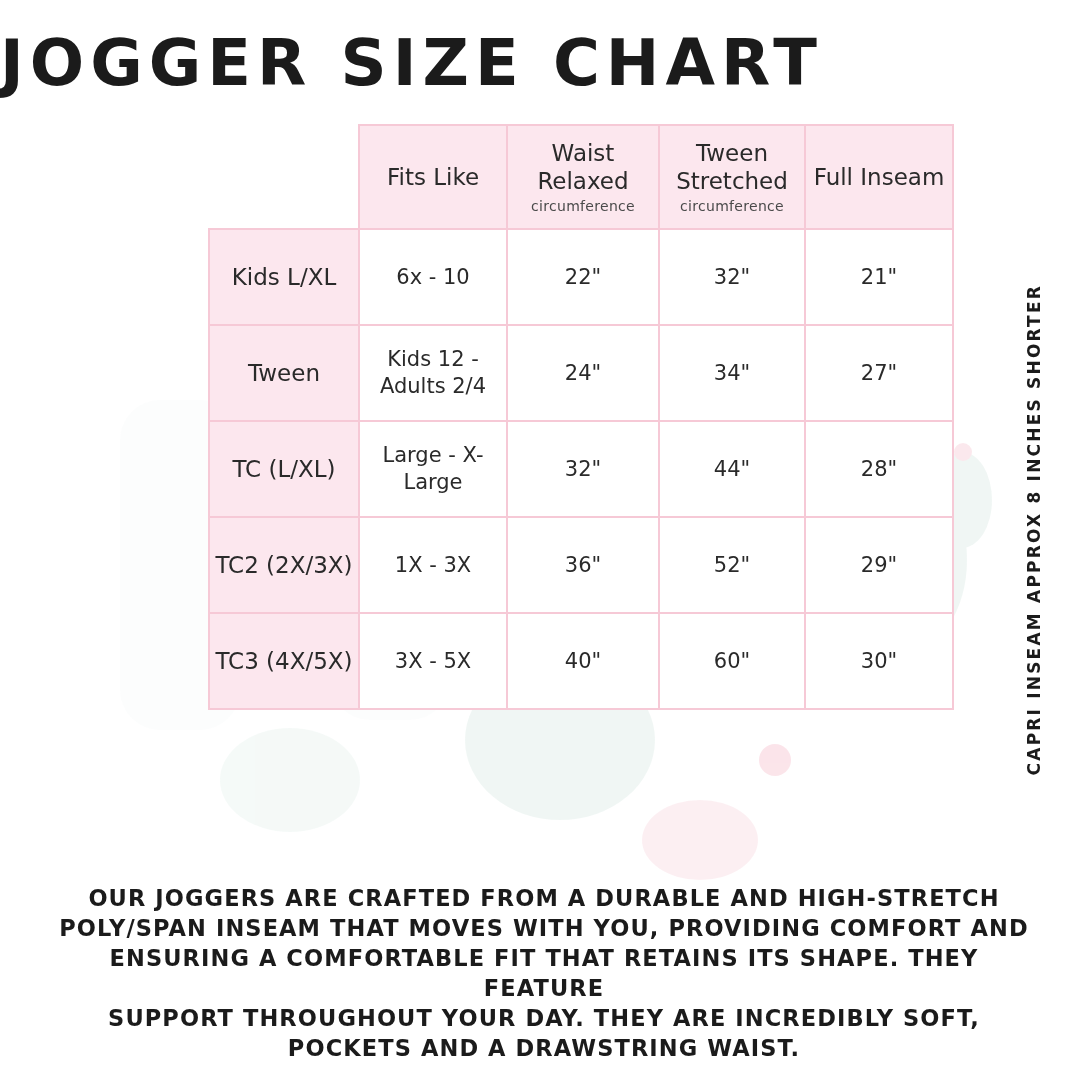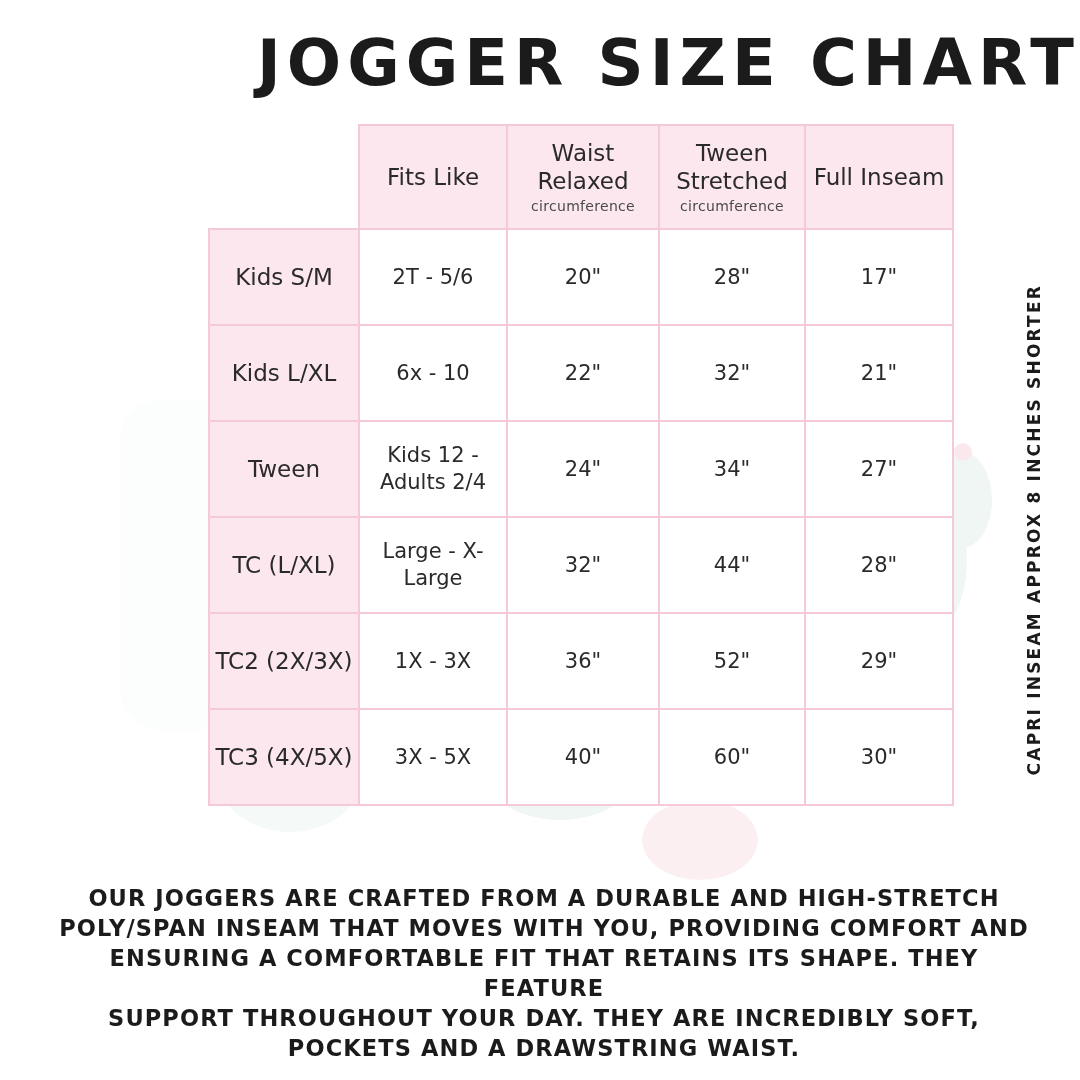--- a/index.html
+++ b/index.html
@@ -26,21 +26,21 @@
     pointer-events: none;
     z-index: 0;
   }
 
   
   .title {
     position: absolute;
     top: 26px;
     left: 0;
     width: 1080px;
-    text-align: right;
+    text-align: left;
     font-family: "DejaVu Sans", sans-serif;
     font-size: 64px;
     font-weight: 700;
     letter-spacing: 6px;
     color: #1b1b1b;
     z-index: 3;
   }
 
   
   .table-wrap {
@@ -207,27 +207,20 @@
             <span>Tween Stretched</span>
             <span class="sub">circumference</span>
           </th>
           <th class="hdr">
             <span>Full Inseam</span>
           </th>
         </tr>
       </thead>
       <tbody>
         <tr>
-          <td class="sizecell">Kids S/M</td>
-          <td class="datacell">2T - 5/6</td>
-          <td class="datacell">20"</td>
-          <td class="datacell">28"</td>
-          <td class="datacell">17"</td>
-        </tr>
-        <tr>
           <td class="sizecell">Kids L/XL</td>
           <td class="datacell">6x - 10</td>
           <td class="datacell">22"</td>
           <td class="datacell">32"</td>
           <td class="datacell">21"</td>
         </tr>
         <tr>
           <td class="sizecell">Tween</td>
           <td class="datacell">Kids 12 - Adults 2/4</td>
           <td class="datacell">24"</td>

